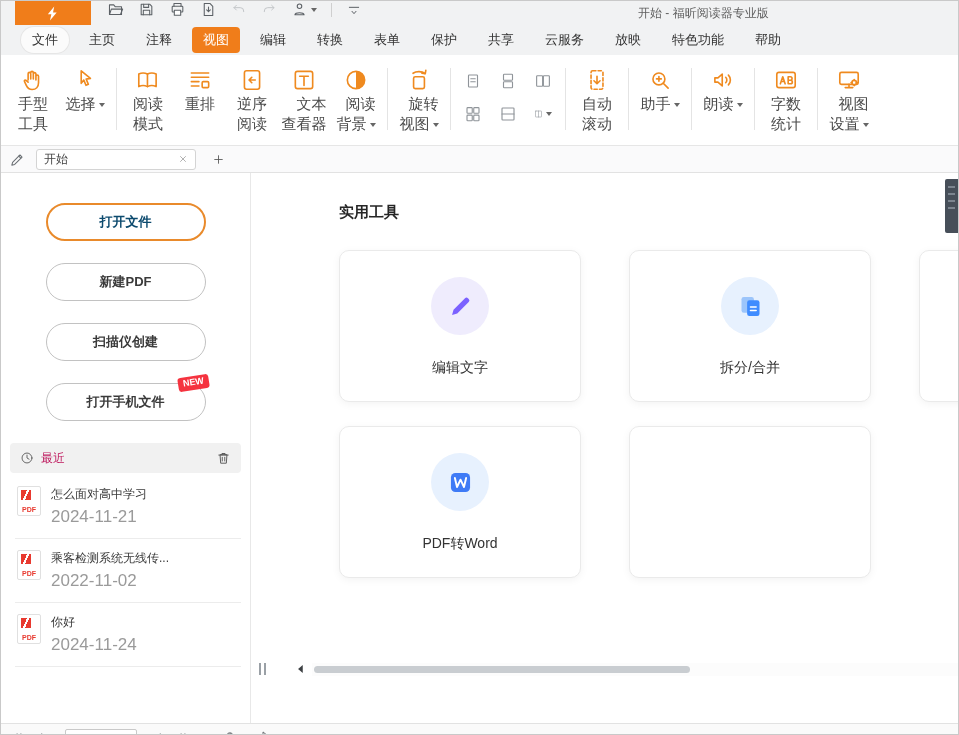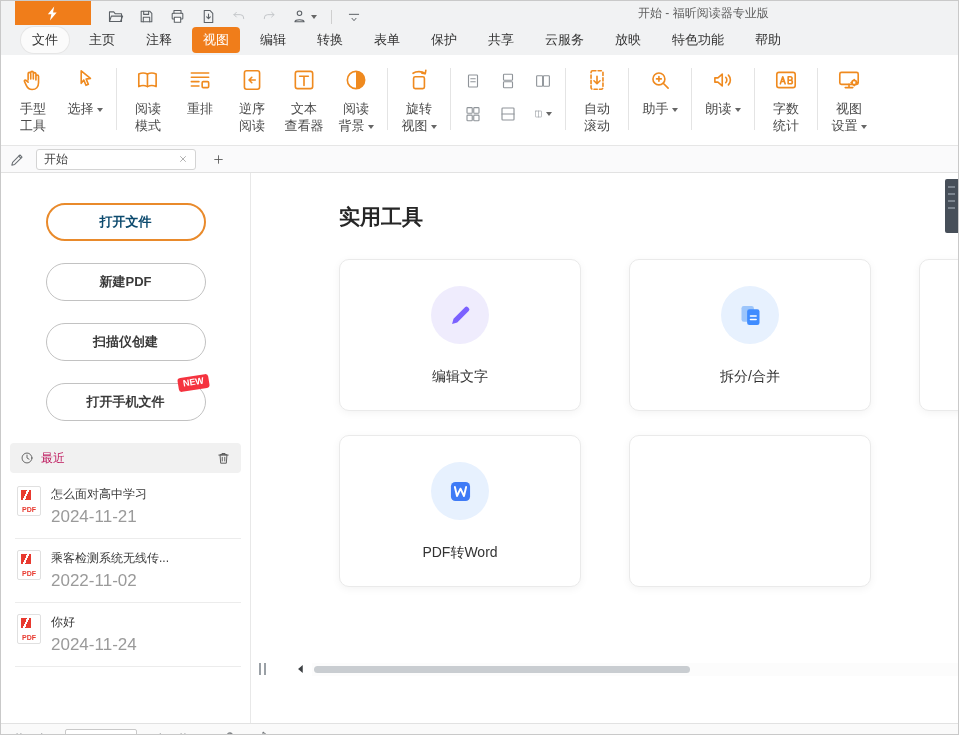--- a/index.html
+++ b/index.html
@@ -1,21 +1,21 @@
 <!DOCTYPE html>
 <html><head>
 <meta charset="utf-8">
 <style>
   * { margin:0; padding:0; box-sizing:border-box; }
   html,body { width:959px; height:735px; overflow:hidden; }
   body { font-family:"Liberation Sans","DejaVu Sans",sans-serif; font-size:12px; color:#3a3a3a; background:#fff; }
   .window { position:relative; width:959px; height:735px; overflow:hidden; background:#fff; border:1px solid #C9C9C9; }
 
   
-  .titlebar { height:24px; background:#F1F2F3; display:flex; align-items:flex-end; position:relative; }
+  .titlebar { height:24px; background:#F1F2F3; display:flex; align-items:flex-start; position:relative; }
   .logo { width:76px; height:24px; margin-left:14px; background:#F07D1A; display:flex; align-items:center; justify-content:center; cursor:pointer; }
   .qat { display:flex; align-items:center; gap:14px; margin-left:16px; }
   .qat .qbtn { display:flex; align-items:center; cursor:pointer; }
   .qat svg { stroke:#5C6166; fill:none; stroke-width:1.5; stroke-linecap:round; stroke-linejoin:round; }
   .qat .disabled svg { stroke:#C3C6C9; }
   .qdiv { width:1px; height:14px; background:#CFCFCF; }
   .win-title { position:absolute; left:637px; top:4px; font-size:12px; color:#5F5F5F; }
 
   
   .menubar { height:30px; background:#F1F2F3; display:flex; align-items:center; padding-left:20px; gap:9px; }
@@ -23,21 +23,21 @@
   .mtab.file-tab { background:#FBFBFB; border-radius:13px; box-shadow:0 0 0 1px #E6E6E6; }
   .mtab.active { background:#F07D1A; color:#fff; }
 
   
   .ribbon { height:90px; background:#fff; display:flex; align-items:flex-start; padding:11px 4px 0 8px; }
   .rgroup { display:flex; gap:4px; }
   .rdiv { width:1px; height:62px; background:#E4E4E4; margin:2px 7px 0; }
   .ritem { width:48px; display:flex; flex-direction:column; align-items:center; cursor:pointer; }
   .ritem .ricon { height:28px; display:flex; align-items:center; }
   .ritem svg { stroke:#EF8A1F; fill:none; stroke-width:1.5; stroke-linecap:round; stroke-linejoin:round; }
-  .rlabelwrap { margin-top:6px; text-align:center; font-size:13px; line-height:1.32; color:#4a4a4a; }
+  .rlabelwrap { margin-top:0; text-align:right; font-size:15px; line-height:1.32; color:#4a4a4a; }
   .rtext { white-space:pre-line; }
   .caret { display:inline-block; width:0; height:0; border-left:3.5px solid transparent; border-right:3.5px solid transparent; border-top:4.5px solid #666; margin-left:3px; vertical-align:middle; }
   .layout-grid { display:grid; grid-template-columns:repeat(3,18px); column-gap:17px; row-gap:15px; padding-top:6px; margin:0 6px; }
   .layout-grid .litem { display:flex; align-items:center; cursor:pointer; }
   .layout-grid svg { stroke:#8F9499; fill:none; stroke-width:1.5; stroke-linecap:round; stroke-linejoin:round; }
 
   
   .tabbar { height:28px; background:#FAFAFB; border-top:1px solid #E6E6E6; border-bottom:1px solid #E2E2E2; display:flex; align-items:center; padding-left:8px; }
   .tb-pencil { display:flex; align-items:center; cursor:pointer; margin-right:10px; }
   .tb-pencil svg { stroke:#6A6F74; fill:none; stroke-width:1.5; stroke-linecap:round; stroke-linejoin:round; }
@@ -62,21 +62,21 @@
   .recent-list { margin:2px 9px 0 14px; }
   .recent-item { display:flex; gap:10px; padding:11px 2px; border-bottom:1px solid #ECECEC; cursor:pointer; align-items:flex-start; }
   .pdficon { position:relative; width:24px; height:30px; background:#fff; border:1px solid #E0E0E0; border-radius:2px; flex-shrink:0; }
   .pdfmark { position:absolute; left:3px; top:3px; width:10px; height:10px; background:#E8392F; background-image:linear-gradient(115deg,transparent 42%,#fff 42%,#fff 58%,transparent 58%); }
   .pdftext { position:absolute; left:0; right:0; bottom:2px; text-align:center; font-size:7px; font-weight:700; color:#E8392F; }
   .rf-name { font-size:12px; color:#3a3a3a; }
   .rf-date { font-size:17px; color:#9A9A9A; margin-top:4px; }
 
   
   .main { flex:1; position:relative; overflow:hidden; padding:30px 0 0 88px; }
-  .main h2 { font-size:21px; font-weight:700; color:#262626; margin-bottom:28px; }
+  .main h2 { font-size:15px; font-weight:700; color:#262626; margin-bottom:28px; }
   .cards { display:flex; flex-wrap:wrap; width:880px; column-gap:48px; row-gap:24px; }
   .card { width:242px; height:152px; background:#fff; border:1px solid #EAEAEA; border-radius:10px; box-shadow:0 2px 8px rgba(0,0,0,.05); display:flex; flex-direction:column; align-items:center; padding-top:26px; gap:24px; cursor:pointer; }
   .icircle { width:58px; height:58px; border-radius:50%; display:flex; align-items:center; justify-content:center; }
   .ic-purple { background:#EFECFD; } .ic-blue { background:#E7F1FE; } .ic-green { background:#E7F6EC; }
   .card-label { font-size:14px; color:#333; }
 
   
   .hscroll { position:absolute; left:7px; right:0; top:489px; height:14px; display:flex; align-items:center; }
   .hgrip { width:7px; height:12px; border-left:2px solid #9AA0A6; border-right:2px solid #9AA0A6; margin-right:28px; cursor:pointer; }
   .harrow { display:flex; align-items:center; cursor:pointer; margin-right:4px; }

